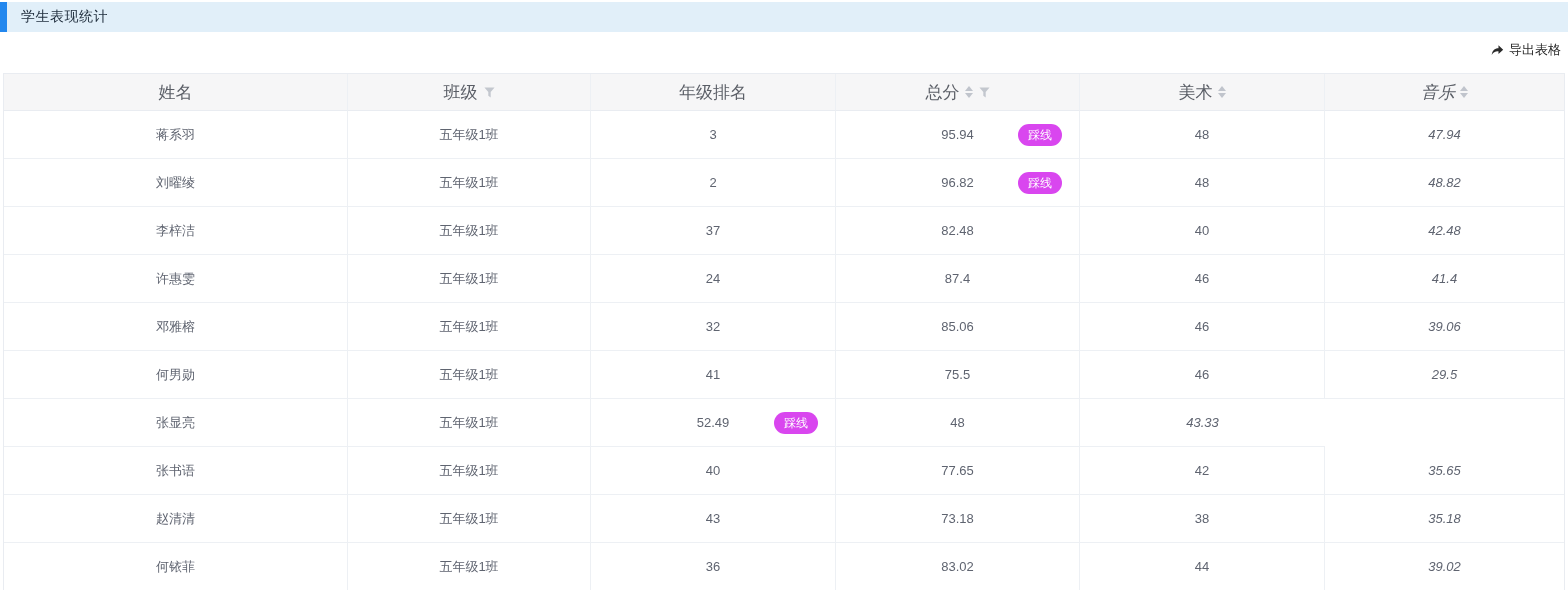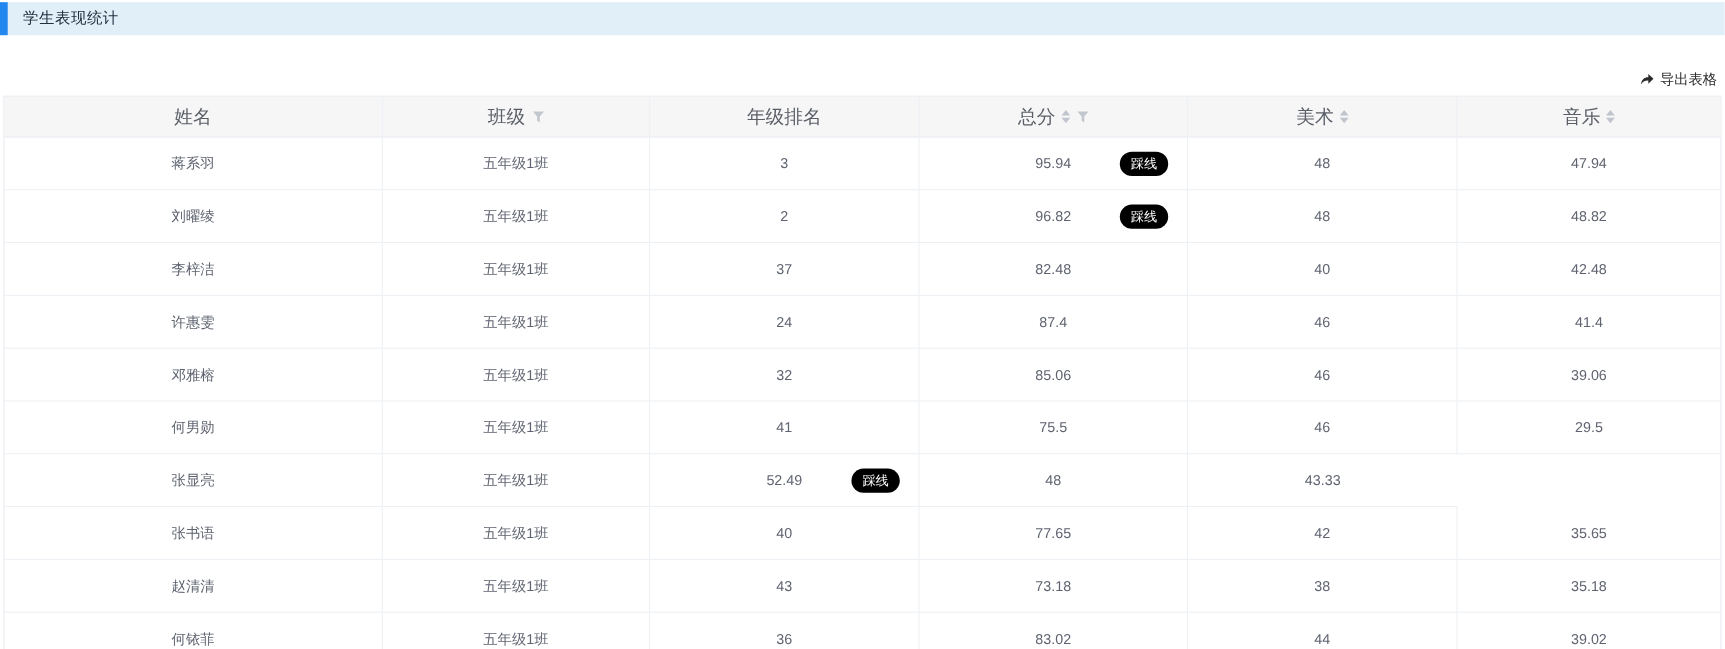--- a/index.html
+++ b/index.html
@@ -21,25 +21,25 @@
   }
   .banner-title {
     font-size: 14px;
     color: #22303f;
     letter-spacing: .5px;
     font-family: Liberation Serif, serif;
   }
   
   .toolbar {
     height: 26px;
-    margin-top: 23px;
+    margin-top: 9px;
     padding-right: 7px;
     display: flex;
     justify-content: flex-end;
-    align-items: flex-end;
+    align-items: flex-start;
   }
   .export-btn {
     display: inline-flex;
     align-items: center;
     gap: 5px;
     border: none;
     background: transparent;
     cursor: pointer;
     font-size: 13px;
     color: #2b2b2b;
@@ -68,21 +68,21 @@
     height: 48px;
     display: flex;
     align-items: center;
     justify-content: center;
     font-size: 13px;
     color: #5f6470;
     border-right: 1px solid #edf0f4;
     border-bottom: 1px solid #edf0f4;
     overflow: hidden;
   }
-  .cell:last-child { border-right: none; }
+  .cell:last-child { border-right: none; font-style: italic; }
   
   .sort-caret {
     display: inline-flex;
     flex-direction: column;
     gap: 2px;
     margin-left: 5px;
   }
   .sort-caret .up {
     width: 0; height: 0;
     border-left: 4px solid transparent;
@@ -95,21 +95,21 @@
     border-right: 4px solid transparent;
     border-top: 5px solid #c0c4cc;
   }
   .funnel { margin-left: 6px; display: inline-flex; }
   
   .badge {
     position: absolute;
     right: 17px;
     top: 50%;
     transform: translateY(-50%);
-    background: #000000;
+    background: #d946ef;
     color: #fff;
     font-size: 12px;
     line-height: 1;
     padding: 5px 10px;
     border-radius: 12px;
     white-space: nowrap;
   }
 </style>
 </head>
 <body>

